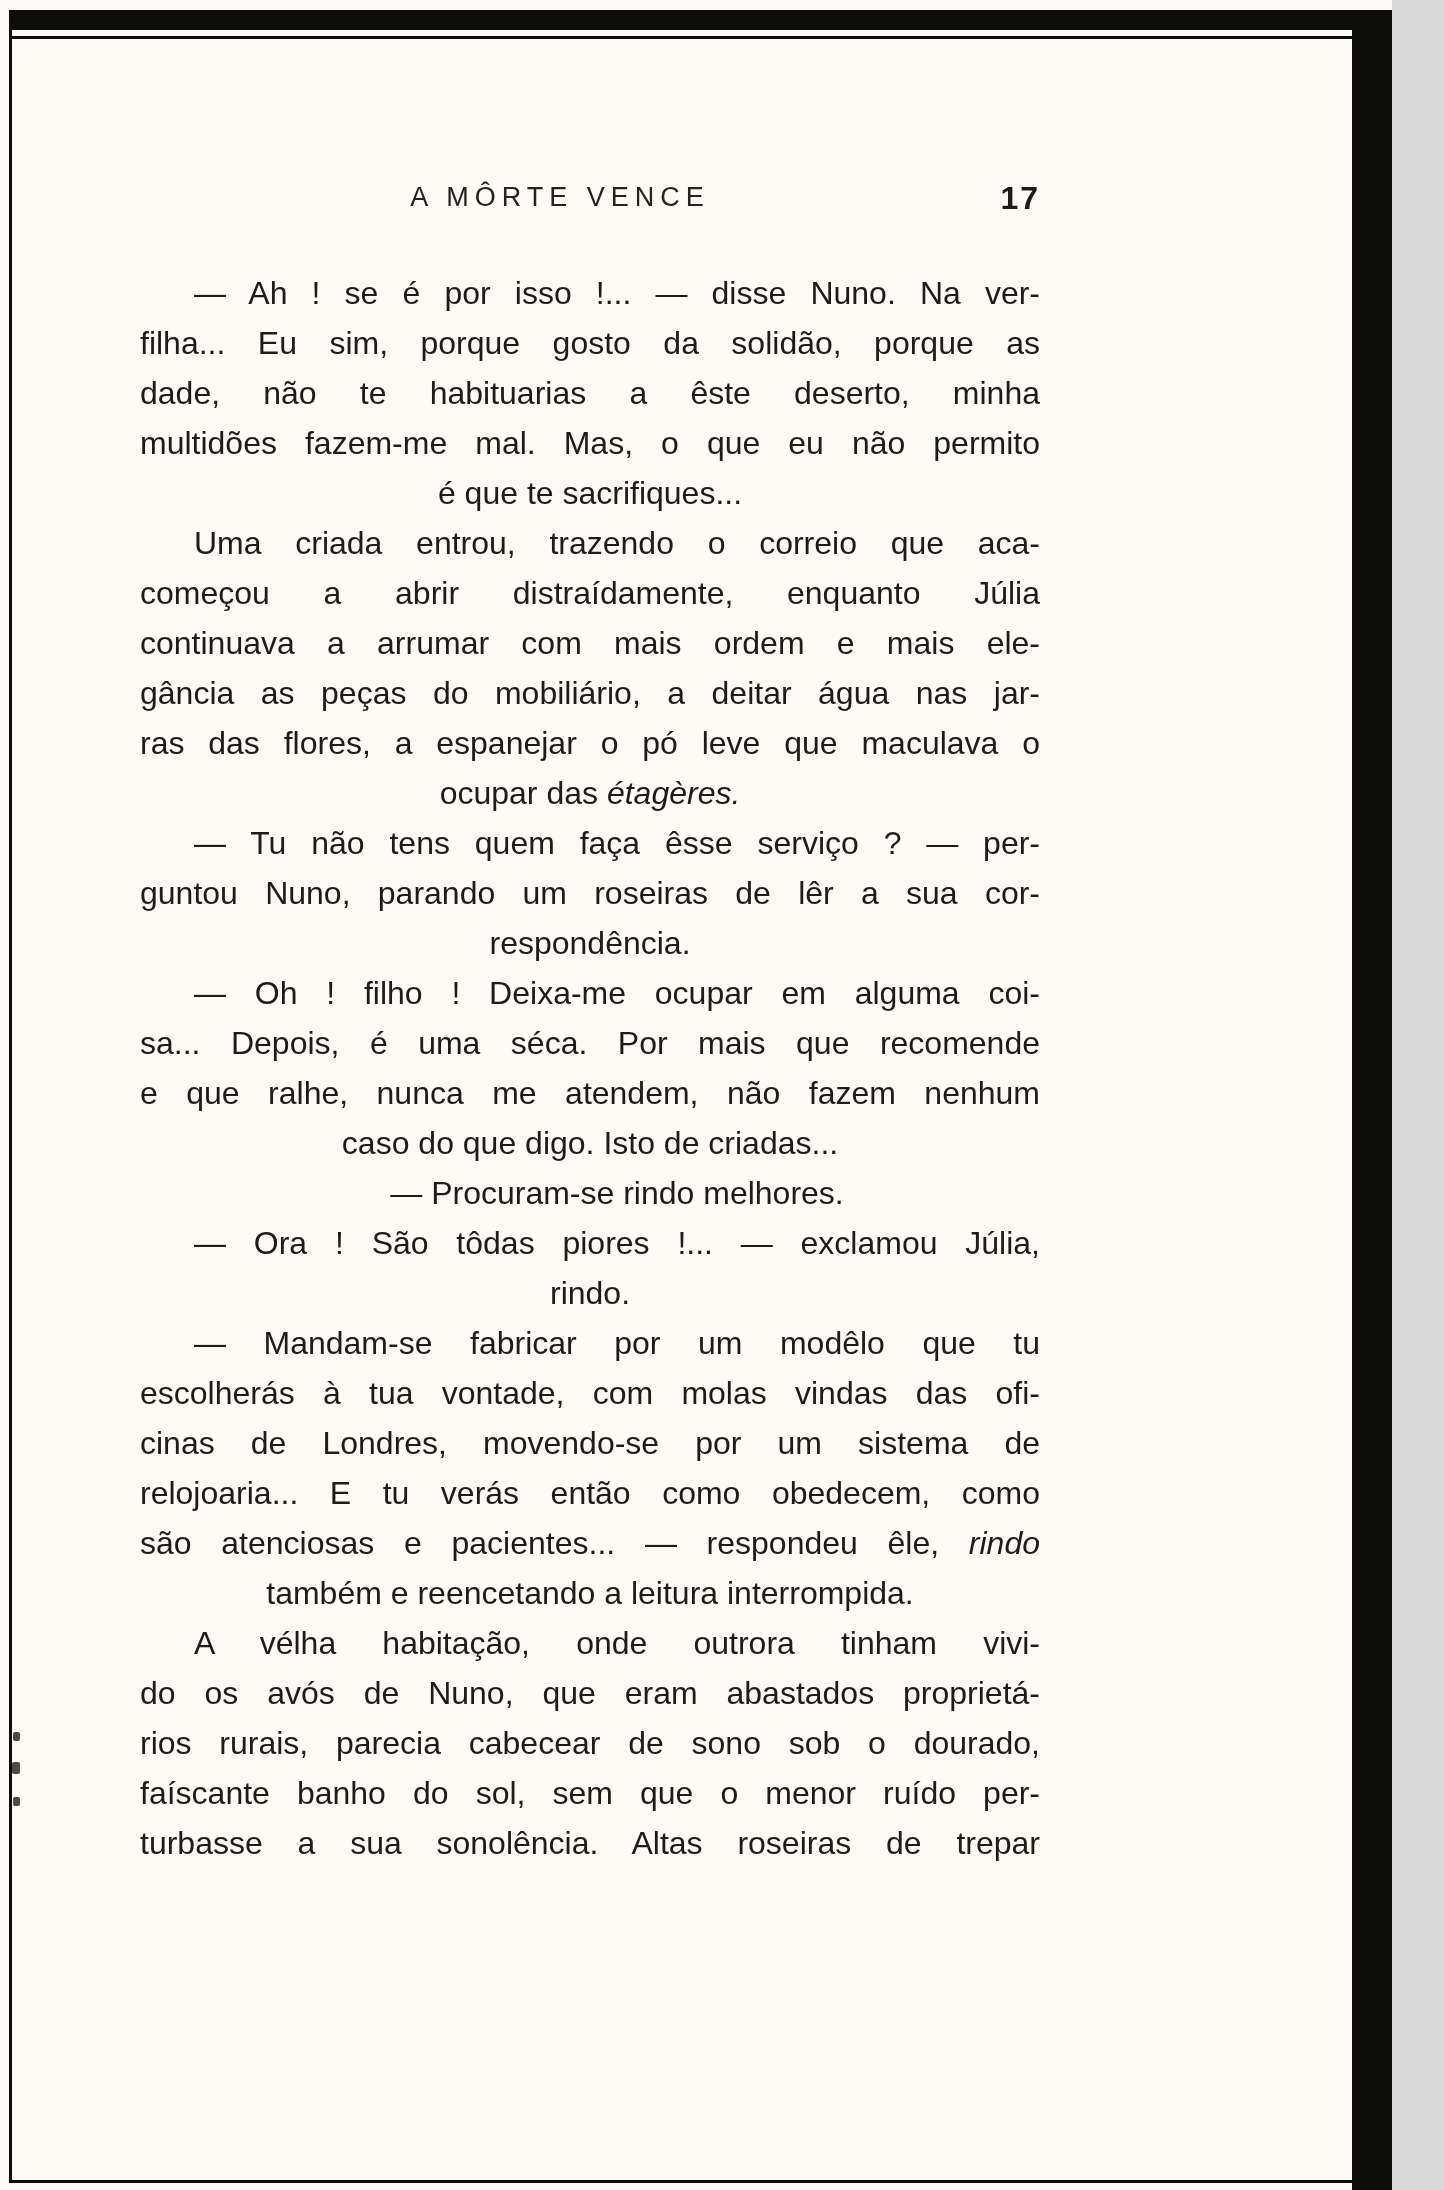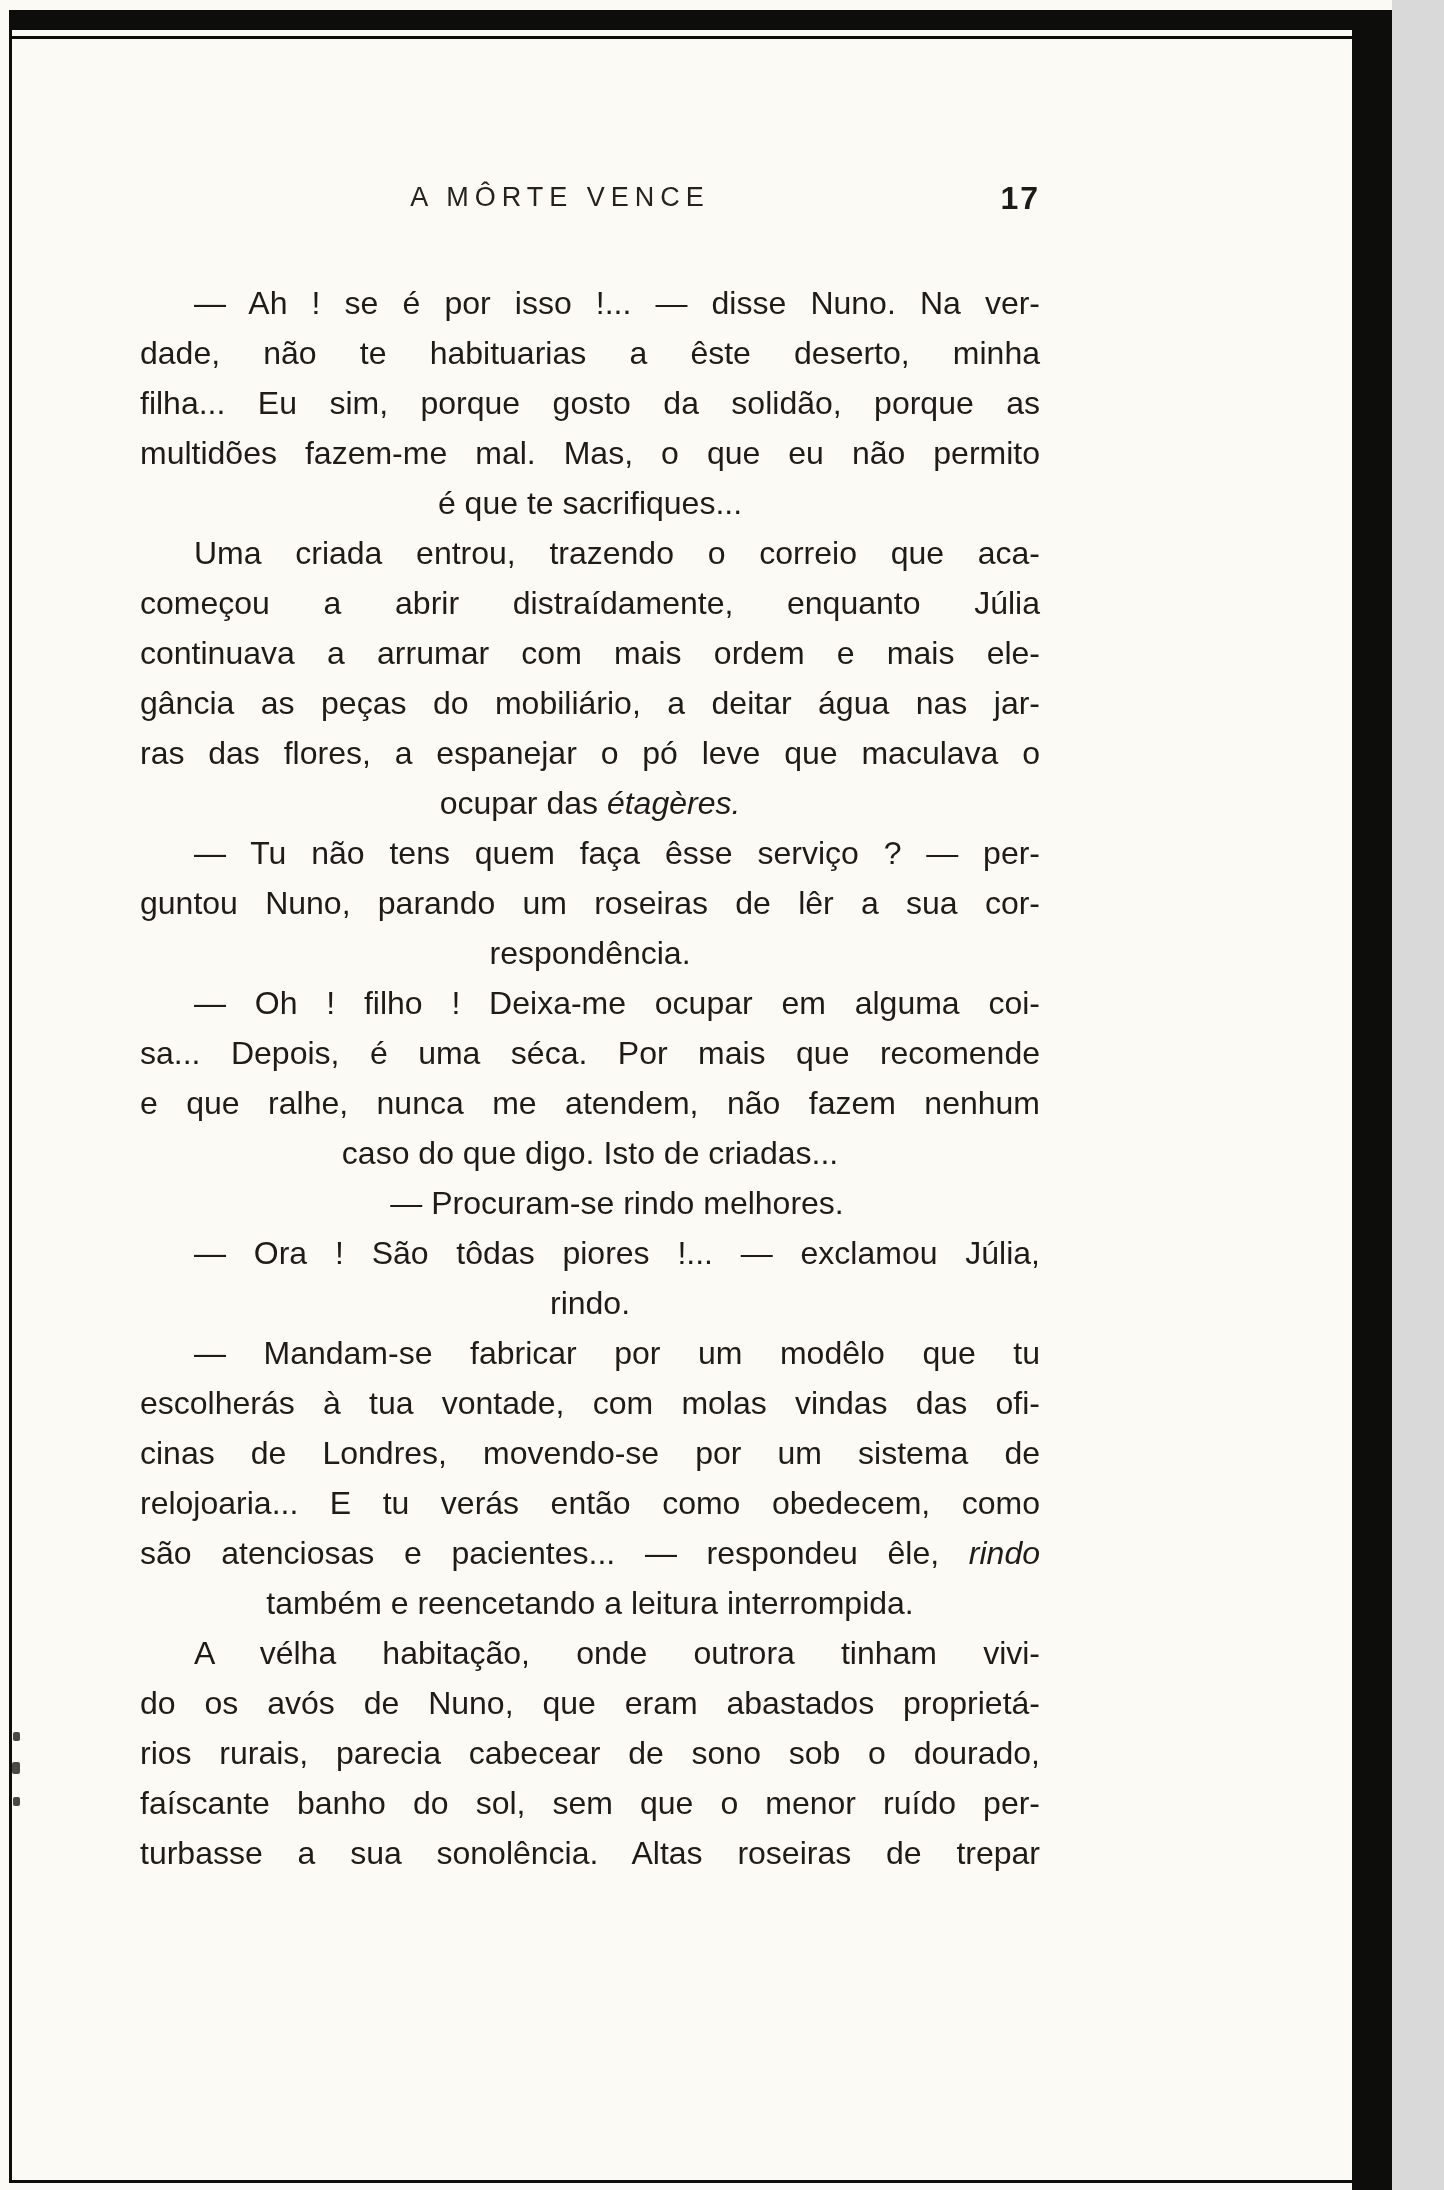--- a/index.html
+++ b/index.html
@@ -35,21 +35,21 @@
     font-size:27px; letter-spacing:6px; color:#26221f;
   }
   .folio {
     position:absolute; right:0; top:-2px;
     font-size:32px; font-weight:bold; color:#1d1b19; letter-spacing:2px;
   }
 
   
   .text-block {
     position:absolute; top:268px; left:140px; width:900px;
-    font-size:32px; line-height:50px;margin-top:10px;
+    font-size:32px; line-height:50px;
   }
   .paragraph { margin:0; }
   .line { min-height:50px; text-align:center; }
   .line.fill { text-align:justify; text-align-last:justify; text-justify:inter-word; }
   .line.first { text-indent:54px; }
   .italic { font-style:italic; }
 </style>
 </head>
 <body>
 
@@ -66,22 +66,22 @@
   <div class="artifact a3"></div>
 
   <header class="header">
     <span class="running-title">A MÔRTE VENCE</span>
     <span class="folio">17</span>
   </header>
 
   <main class="text-block" id="text-block">
       <div class="paragraph">
         <div class="line fill first"><span>— Ah ! se é por isso !... — disse Nuno. Na ver-</span></div>
+        <div class="line fill"><span>filha... Eu sim, porque gosto da solidão, porque as</span></div>
         <div class="line fill"><span>dade, não te habituarias a êste deserto, minha</span></div>
-        <div class="line fill"><span>filha... Eu sim, porque gosto da solidão, porque as</span></div>
         <div class="line fill"><span>multidões fazem-me mal. Mas, o que eu não permito</span></div>
         <div class="line"><span>é que te sacrifiques...</span></div>
       </div>
       <div class="paragraph">
         <div class="line fill first"><span>Uma criada entrou, trazendo o correio que aca-</span></div>
         <div class="line fill"><span>começou a abrir distraídamente, enquanto Júlia</span></div>
         <div class="line fill"><span>continuava a arrumar com mais ordem e mais ele-</span></div>
         <div class="line fill"><span>gância as peças do mobiliário, a deitar água nas jar-</span></div>
         <div class="line fill"><span>ras das flores, a espanejar o pó leve que maculava o</span></div>
         <div class="line"><span>ocupar das </span><span class="italic">étagères.</span></div>

